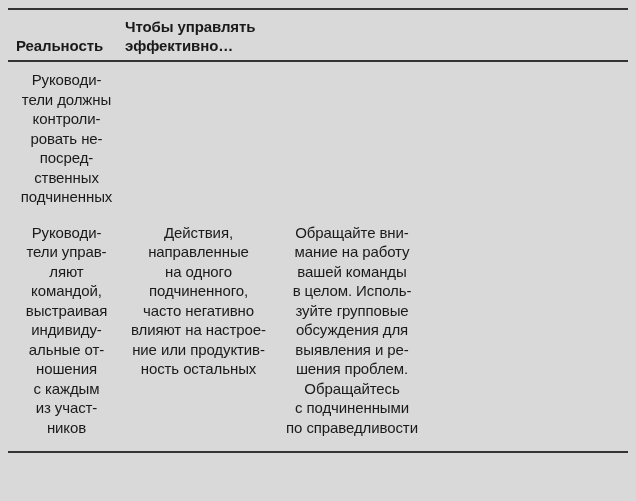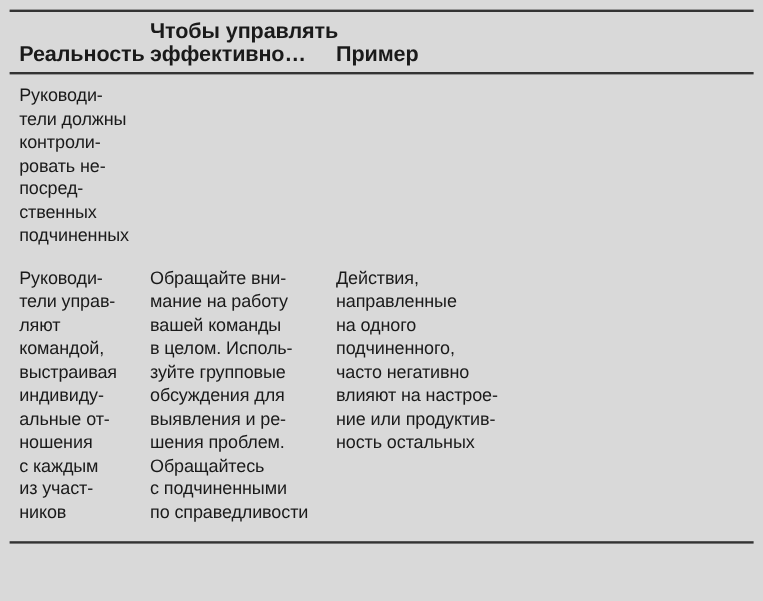--- a/index.html
+++ b/index.html
@@ -26,53 +26,53 @@
     display: grid;
     grid-template-columns: 109px 155px 152px 196px;
     align-items: end;
     min-height: 45px;
     padding-bottom: 5px;
     border-bottom: 2px solid #333333;
   }
   .header-cell {
     padding-left: 8px;
     font-weight: bold;
-    font-size: 18px;
+    font-size: 15px;
     line-height: 19px;
     letter-spacing: -0.1px;
   }
   .body {
     padding: 8px 0 14px 0;
   }
   .body-row {
     display: grid;
     grid-template-columns: 109px 155px 152px 196px;
   }
   .body-row + .body-row {
     margin-top: 16px;
   }
   .cell {
     padding-left: 8px;
     font-size: 15px;
     line-height: 19.5px;
     letter-spacing: -0.1px;
     white-space: pre;
+    text-align: center;
   }
 </style>
 </head>
 <body>
 
 <div class="page">
   <div class="table">
 
     <div class="header-row">
       <div class="header-cell">Реальность</div>
       <div class="header-cell" style="white-space: pre;">Чтобы управлять
 эффективно…</div>
-      <div class="header-cell">Пример</div>
     </div>
 
     <div class="body">
 
       <div class="body-row">
         <div class="cell">Руководи-
 тели должны
 контроли-
 ровать не-
 посред-
@@ -85,36 +85,36 @@
 тели управ-
 ляют
 командой,
 выстраивая
 индивиду-
 альные от-
 ношения
 с каждым
 из участ-
 ников</div>
+        <div class="cell">Действия,
+направленные
+на одного
+подчиненного,
+часто негативно
+влияют на настрое-
+ние или продуктив-
+ность остальных</div>
         <div class="cell">Обращайте вни-
 мание на работу
 вашей команды
 в целом. Исполь-
 зуйте групповые
 обсуждения для
 выявления и ре-
 шения проблем.
 Обращайтесь
 с подчиненными
 по справедливости</div>
-        <div class="cell">Действия,
-направленные
-на одного
-подчиненного,
-часто негативно
-влияют на настрое-
-ние или продуктив-
-ность остальных</div>
       </div>
 
     </div>
   </div>
 </div>
 
 </body></html>

